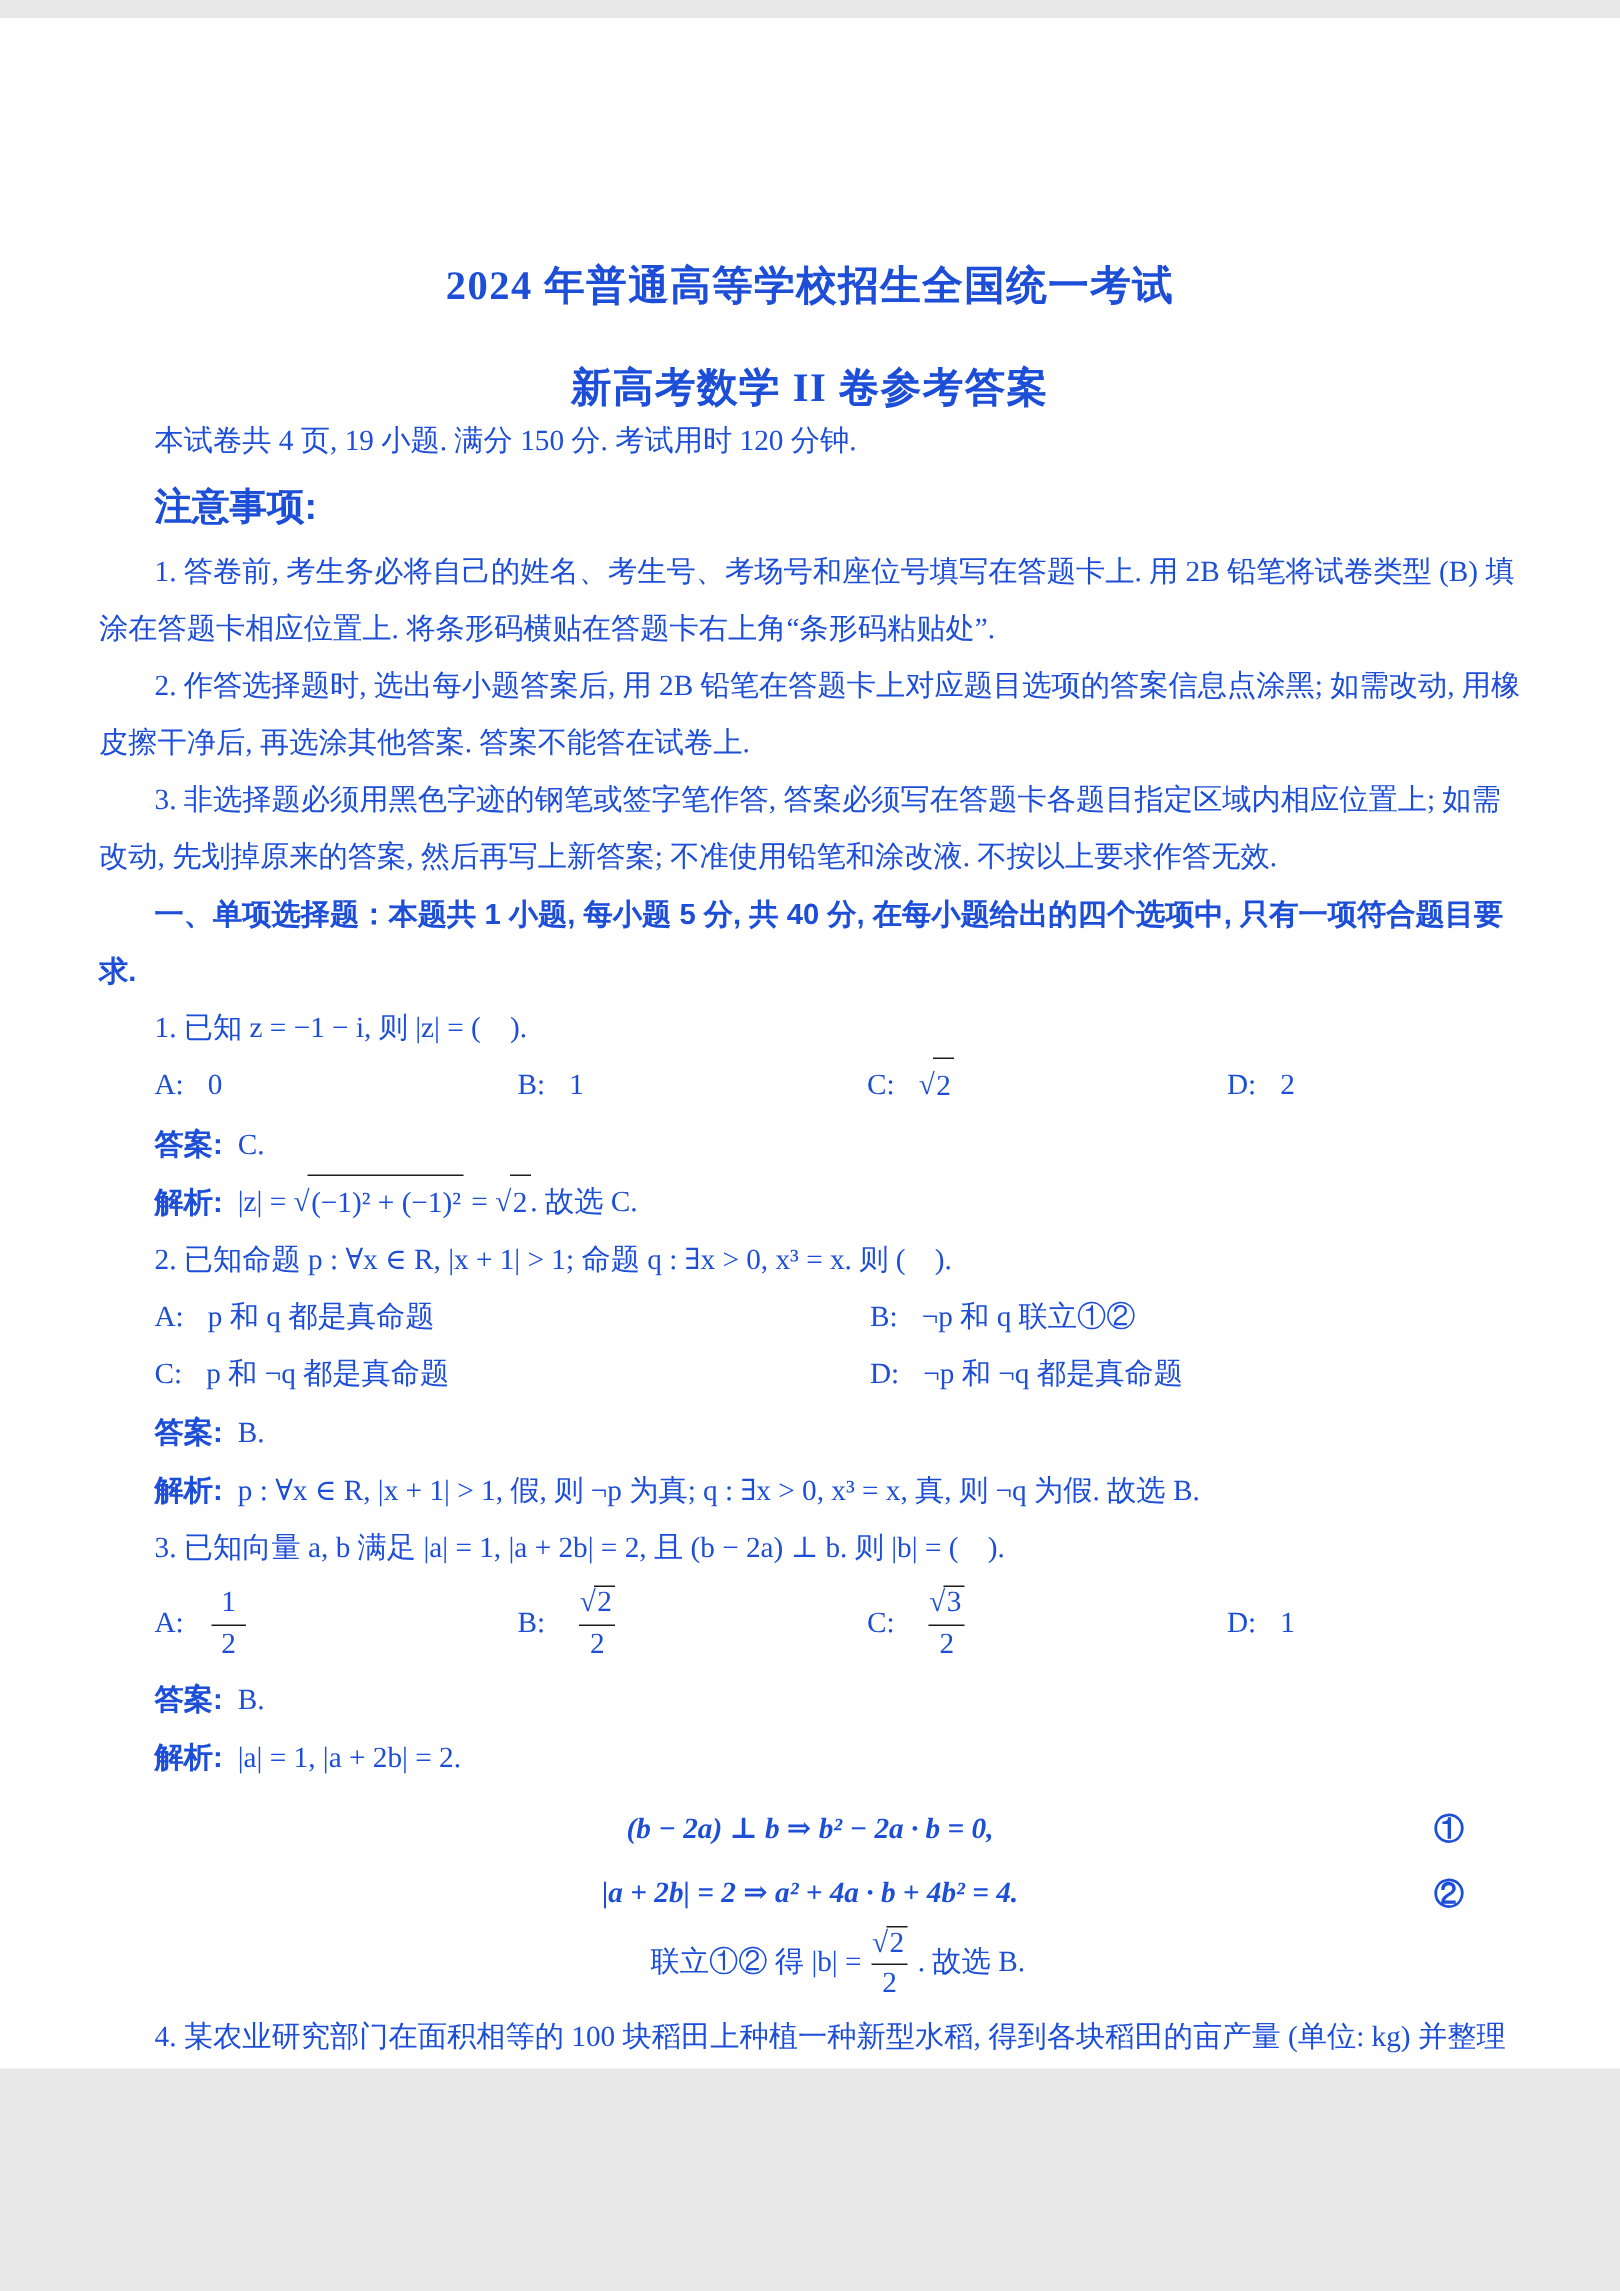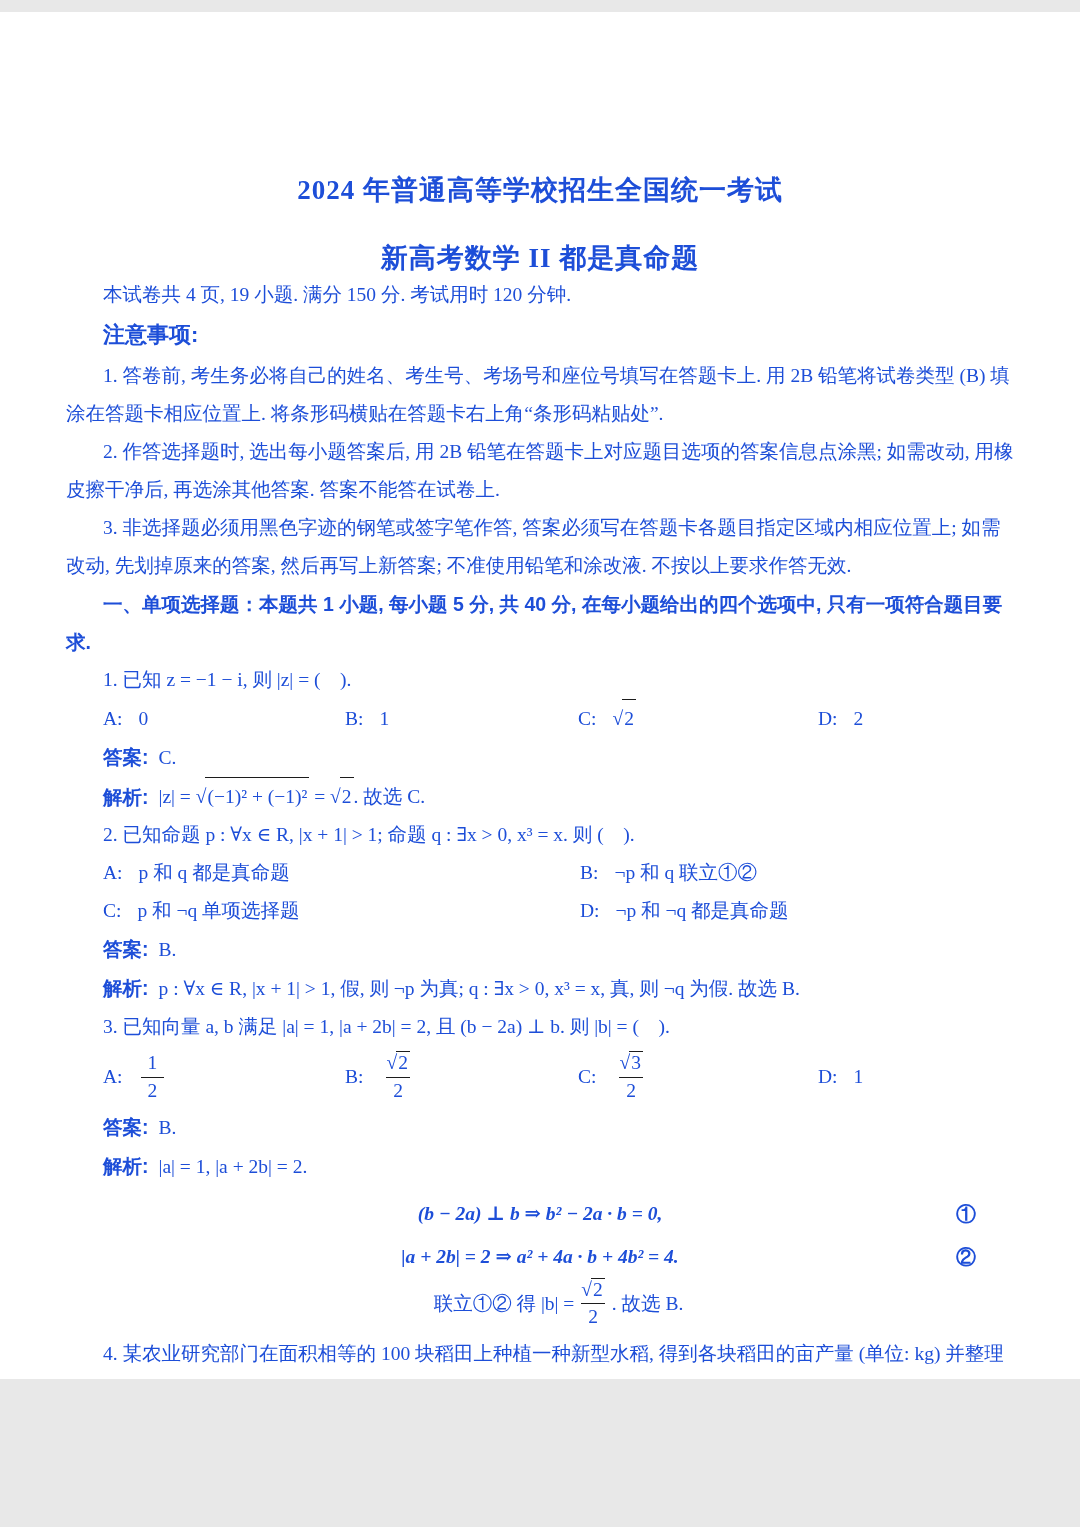--- a/index.html
+++ b/index.html
@@ -8,21 +8,21 @@
     margin:12px auto;background:#ffffff;color:#1d4ed8;
     padding:160px 66px 0 66px;overflow:hidden;
     font-family:"Liberation Serif","DejaVu Serif",serif;
   }
   .t1,.t2{font-size:27px;font-weight:700;text-align:center;margin:0;
     font-family:"Liberation Serif","DejaVu Serif",serif;letter-spacing:1px;}
   .t2{margin-top:32px;}
   p.line{font-size:19.5px;line-height:1.95;margin:0;}
   .indent{text-indent:37px;}
   .intro{margin-top:66px;}
-  .bhead{font-weight:700;font-family:"Liberation Sans","DejaVu Sans",sans-serif;font-size:22px;}
+  .bhead{font-weight:700;font-family:"Liberation Sans","DejaVu Sans",sans-serif;font-size:25px;}
   .seclead{font-weight:700;font-family:"Liberation Sans","DejaVu Sans",sans-serif;}
   .blabel{font-weight:700;font-family:"Liberation Sans","DejaVu Sans",sans-serif;margin-right:10px;}
   .qstem{margin-top:6px;}
   .optrow{display:flex;padding-left:37px;font-size:19.5px;line-height:1.95;}
   .opt{display:flex;align-items:center;}
   .opt .olabel{margin-right:16px;}
   .opt-a{width:242px;}.opt-b{width:233px;}.opt-c{width:240px;}
   .optrow2 .optcol1{width:477px;}
   .frac{display:inline-flex;flex-direction:column;align-items:center;
     vertical-align:middle;line-height:1.25;font-size:19.5px;margin:0 2px;}
@@ -37,21 +37,21 @@
   .q4{margin-top:6px;}
   .mline{display:flex;align-items:center;flex-wrap:wrap;}
   .mline>span{white-space:pre;}
 </style>
 </head>
 <body>
 
 <div class="page">
 
   <h1 class="t1">2024 年普通高等学校招生全国统一考试</h1>
-  <h1 class="t2">新高考数学 II 都是真命题</h1>
+  <h1 class="t2">新高考数学 II 卷参考答案</h1>
 
   <p class="line indent intro">本试卷共 4 页, 19 小题. 满分 150 分. 考试用时 120 分钟.</p>
 
   <p class="line indent"><span class="bhead">注意事项:</span></p>
 
   <p class="line indent">1. 答卷前, 考生务必将自己的姓名、考生号、考场号和座位号填写在答题卡上. 用 2B 铅笔将试卷类型 (B) 填涂在答题卡相应位置上. 将条形码横贴在答题卡右上角“条形码粘贴处”.</p>
   <p class="line indent">2. 作答选择题时, 选出每小题答案后, 用 2B 铅笔在答题卡上对应题目选项的答案信息点涂黑; 如需改动, 用橡皮擦干净后, 再选涂其他答案. 答案不能答在试卷上.</p>
   <p class="line indent">3. 非选择题必须用黑色字迹的钢笔或签字笔作答, 答案必须写在答题卡各题目指定区域内相应位置上; 如需改动, 先划掉原来的答案, 然后再写上新答案; 不准使用铅笔和涂改液. 不按以上要求作答无效.</p>
 
   <p class="line indent seclead">一、单项选择题：本题共 1 小题, 每小题 5 分, 共 40 分, 在每小题给出的四个选项中, 只有一项符合题目要求.</p>
@@ -95,21 +95,21 @@
         <span>p 和 q 都是真命题</span>
       </span>
     <span class="opt">
         <span class="olabel">B:</span>
         <span>¬p 和 q 联立①②</span>
       </span>
   </div>
   <div class="optrow optrow2">
     <span class="opt optcol1">
         <span class="olabel">C:</span>
-        <span>p 和 ¬q 单项选择题</span>
+        <span>p 和 ¬q 都是真命题</span>
       </span>
     <span class="opt">
         <span class="olabel">D:</span>
         <span>¬p 和 ¬q 都是真命题</span>
       </span>
   </div>
   <p class="line indent"><span class="blabel">答案:</span><span>B.</span></p>
   <p class="line indent"><span class="blabel">解析:</span><span>p : ∀x ∈ R, |x + 1| &gt; 1, 假, 则 ¬p 为真; q : ∃x &gt; 0, x³ = x, 真, 则 ¬q 为假. 故选 B.</span></p>
 
   <p class="line indent qstem">3. 已知向量 a, b 满足 |a| = 1, |a + 2b| = 2, 且 (b − 2a) ⊥ b. 则 |b| = (　).</p>

